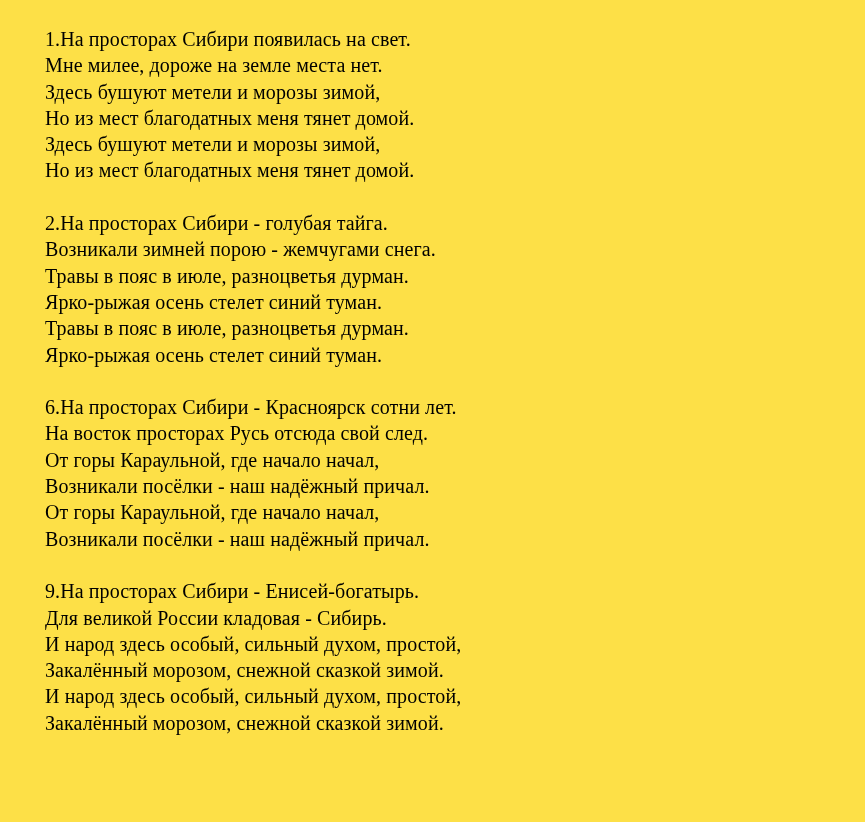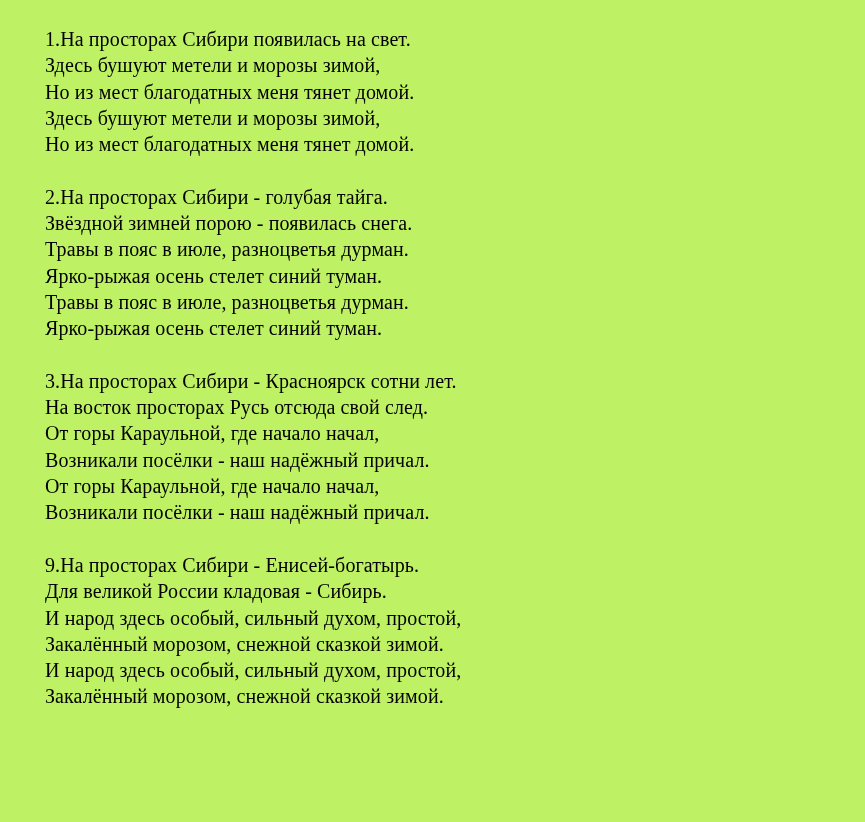--- a/index.html
+++ b/index.html
@@ -10,21 +10,21 @@
   body {
     width: 865px;
     height: 822px;
     overflow: hidden;
     font-family: "Liberation Serif", "DejaVu Serif", serif;
   }
   .page {
     box-sizing: border-box;
     width: 865px;
     height: 822px;
-    background: #bef264;
+    background: #fde047;
     padding: 26px 40px 0 45px;
   }
   .stanza {
     margin: 0 0 26.3px 0;
     padding: 0;
   }
   .lyric-line {
     margin: 0;
     padding: 0;
     font-size: 20px;
@@ -34,35 +34,36 @@
     white-space: pre;
   }
 </style>
 </head>
 <body>
 
 <div class="page">
   <div id="lyrics-root">
       <div class="stanza">
         <p class="lyric-line">1.На просторах Сибири появилась на свет.</p>
+        <p class="lyric-line">Мне милее, дороже на земле места нет.</p>
         <p class="lyric-line">Здесь бушуют метели и морозы зимой,</p>
         <p class="lyric-line">Но из мест благодатных меня тянет домой.</p>
         <p class="lyric-line">Здесь бушуют метели и морозы зимой,</p>
         <p class="lyric-line">Но из мест благодатных меня тянет домой.</p>
       </div>
       <div class="stanza">
         <p class="lyric-line">2.На просторах Сибири - голубая тайга.</p>
-        <p class="lyric-line">Звёздной зимней порою - появилась снега.</p>
+        <p class="lyric-line">Возникали зимней порою - жемчугами снега.</p>
         <p class="lyric-line">Травы в пояс в июле, разноцветья дурман.</p>
         <p class="lyric-line">Ярко-рыжая осень стелет синий туман.</p>
         <p class="lyric-line">Травы в пояс в июле, разноцветья дурман.</p>
         <p class="lyric-line">Ярко-рыжая осень стелет синий туман.</p>
       </div>
       <div class="stanza">
-        <p class="lyric-line">3.На просторах Сибири - Красноярск сотни лет.</p>
+        <p class="lyric-line">6.На просторах Сибири - Красноярск сотни лет.</p>
         <p class="lyric-line">На восток просторах Русь отсюда свой след.</p>
         <p class="lyric-line">От горы Караульной, где начало начал,</p>
         <p class="lyric-line">Возникали посёлки - наш надёжный причал.</p>
         <p class="lyric-line">От горы Караульной, где начало начал,</p>
         <p class="lyric-line">Возникали посёлки - наш надёжный причал.</p>
       </div>
       <div class="stanza">
         <p class="lyric-line">9.На просторах Сибири - Енисей-богатырь.</p>
         <p class="lyric-line">Для великой России кладовая - Сибирь.</p>
         <p class="lyric-line">И народ здесь особый, сильный духом, простой,</p>

